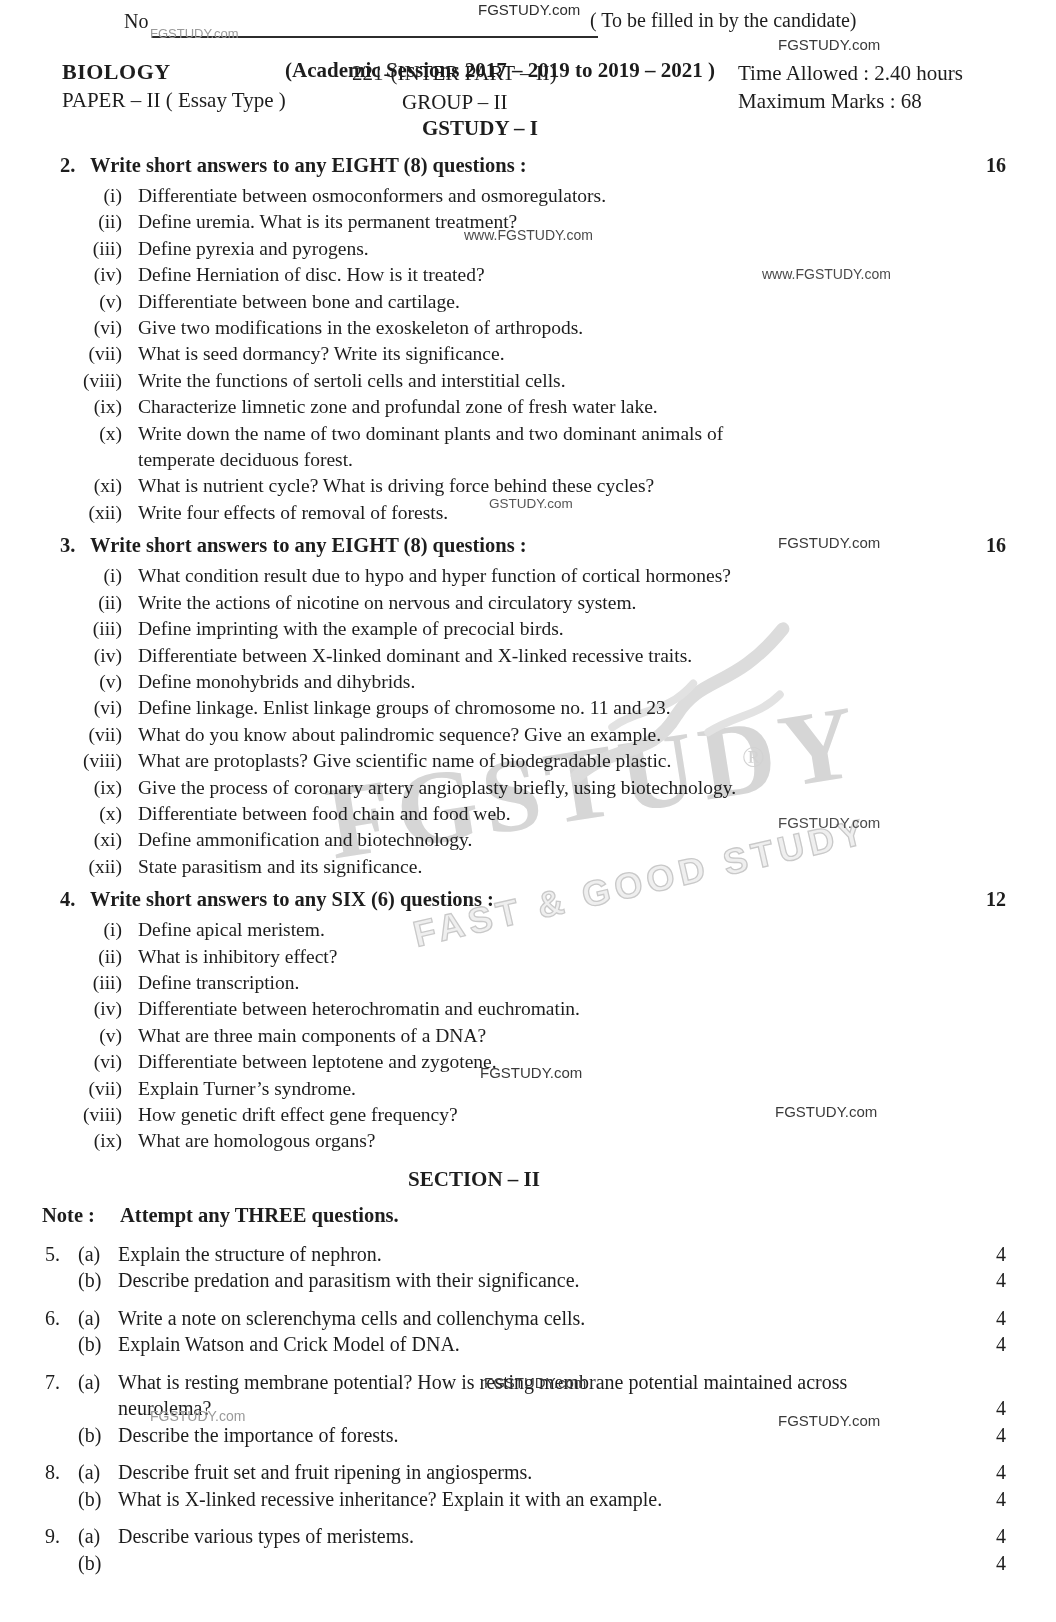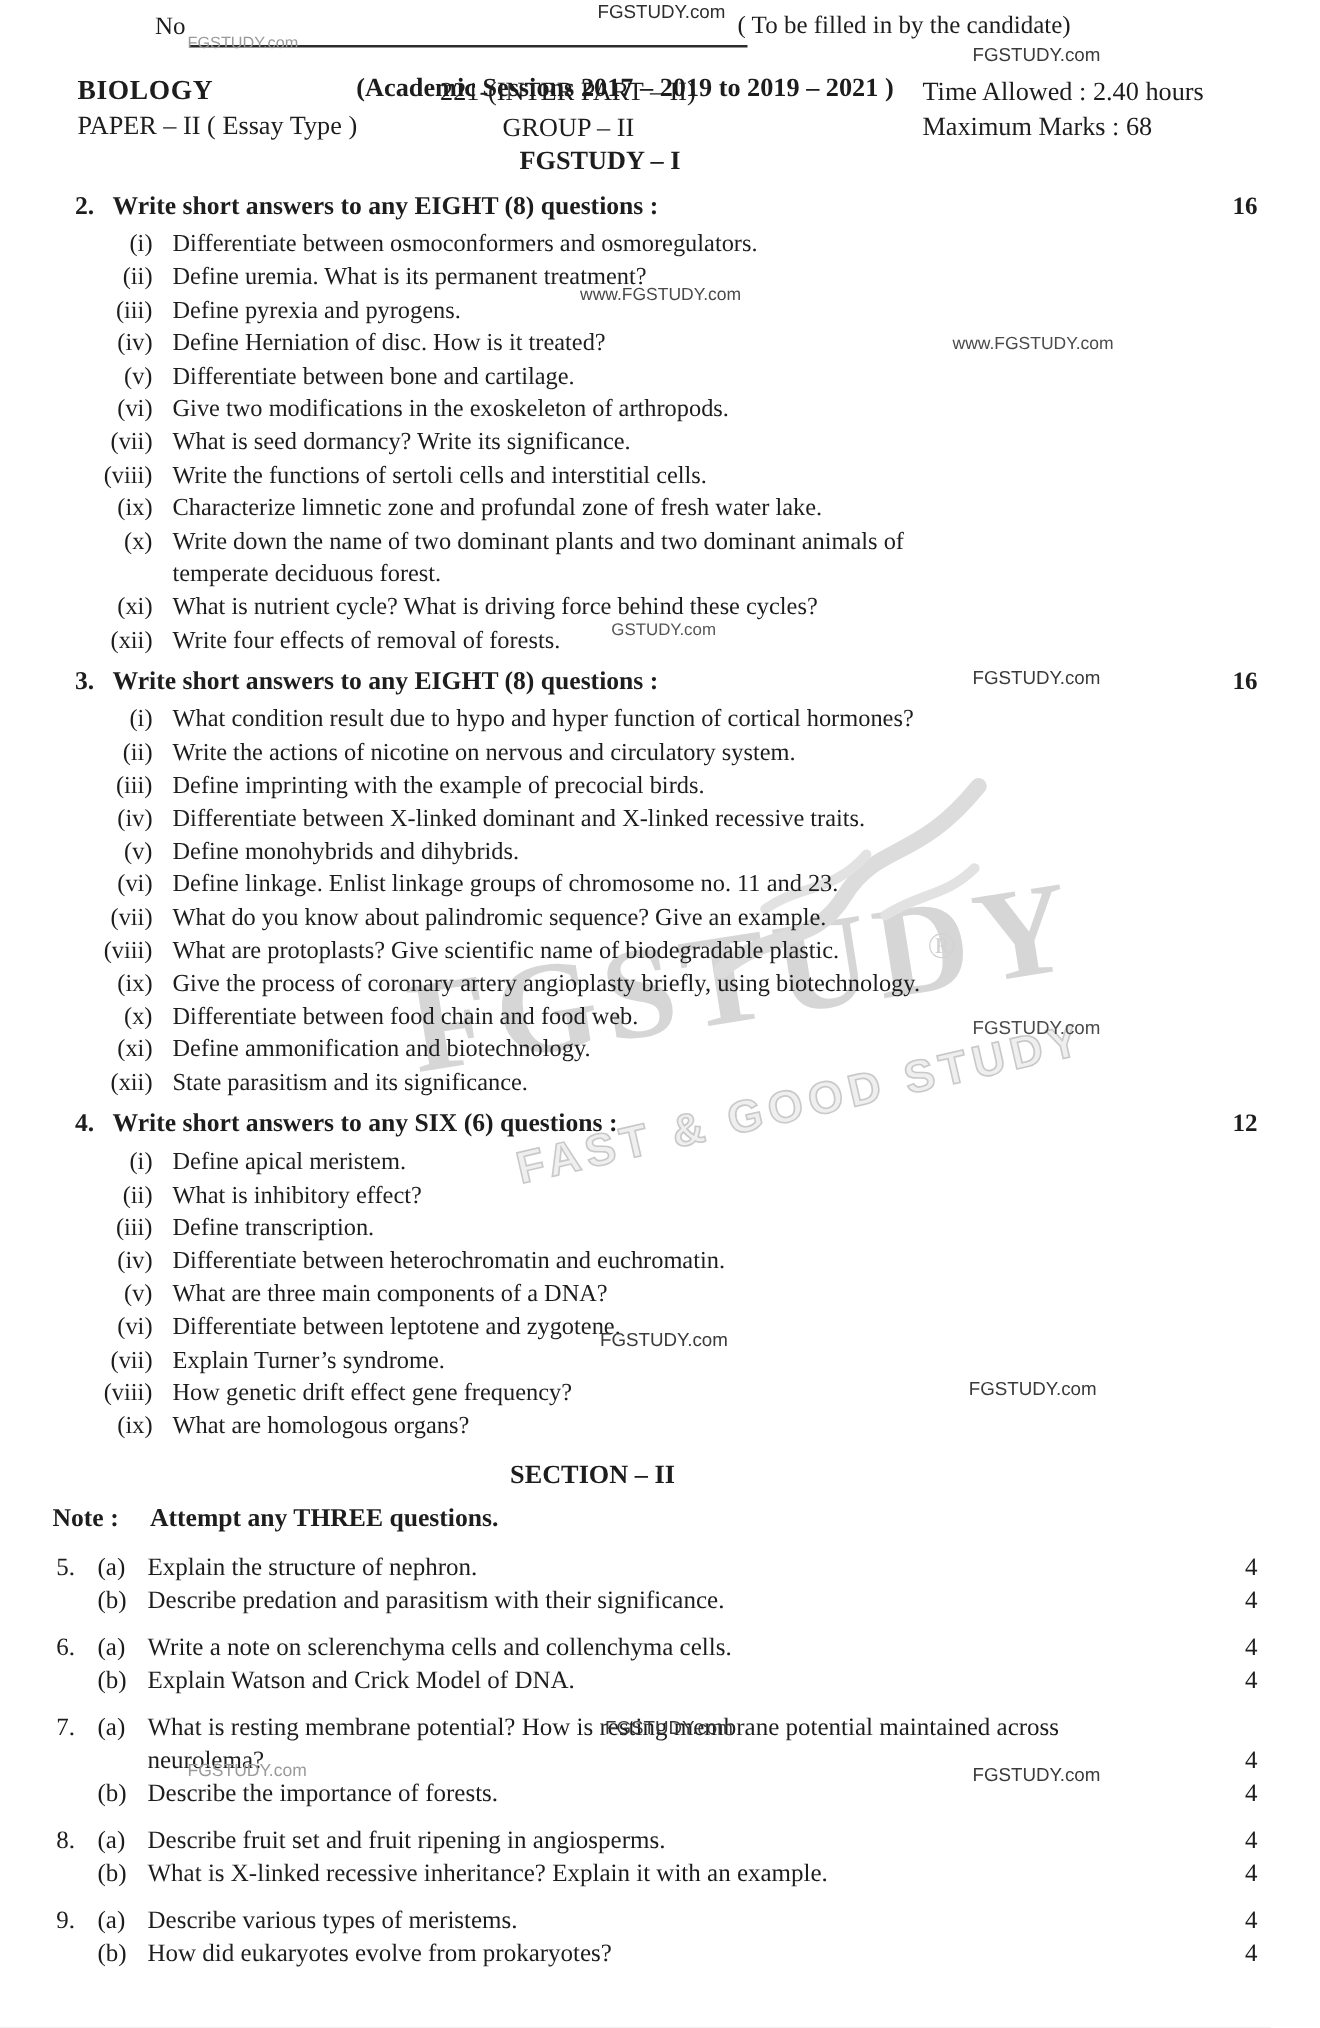--- a/index.html
+++ b/index.html
@@ -96,21 +96,21 @@
   <span class="hdr hdr-no">No</span>
   <div class="no-underline"></div>
   <span class="hdr hdr-candidate">( To be filled in by the candidate)</span>
   <div class="hdr hdr-sessions">(Academic Sessions 2017 – 2019 to 2019 – 2021 )</div>
   <span class="hdr hdr-subject">BIOLOGY</span>
   <span class="hdr hdr-code">221-(INTER PART – II)</span>
   <span class="hdr hdr-time">Time Allowed  :  2.40 hours</span>
   <span class="hdr hdr-paper">PAPER – II ( Essay Type )</span>
   <span class="hdr hdr-group">GROUP – II</span>
   <span class="hdr hdr-maxmarks">Maximum Marks  :  68</span>
-  <div class="sec1">FGSTUDY – I</div>
+  <div class="sec1">GSTUDY – I</div>
 
   <div class="main">
 
     <div class="qblock">
       <div class="qhead">
         <span class="qnum">2.</span>
         <span class="qtitle">Write short answers to any EIGHT (8) questions :</span>
         <span class="qmarks">16</span>
       </div>
       <div>
@@ -385,21 +385,20 @@
       <div>
 
           <div class="erow">
             <span class="eletter">(a)</span>
             <span class="etext">Describe various types of meristems.</span>
             <span class="emarks">4</span>
           </div>
 
           <div class="erow">
             <span class="eletter">(b)</span>
-            <span class="etext">How did eukaryotes evolve from prokaryotes?</span>
             <span class="emarks">4</span>
           </div>
         </div>
     </div>
 
   </div>
 
 
 </div>
 

